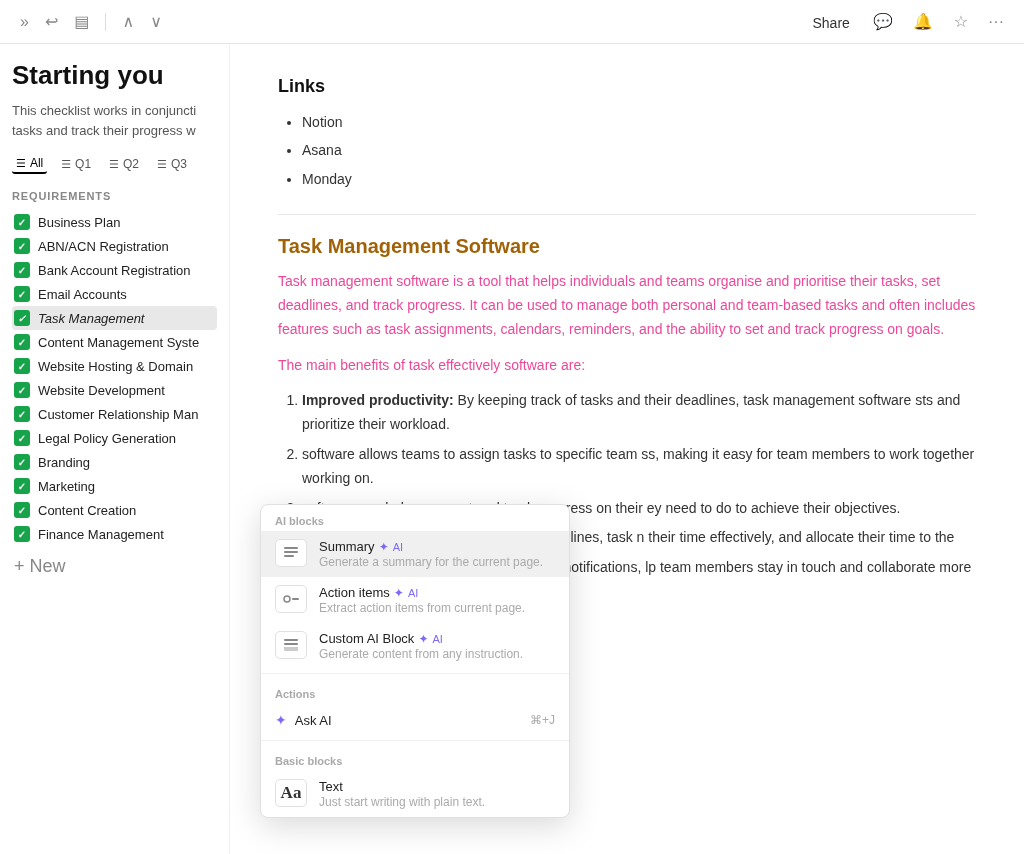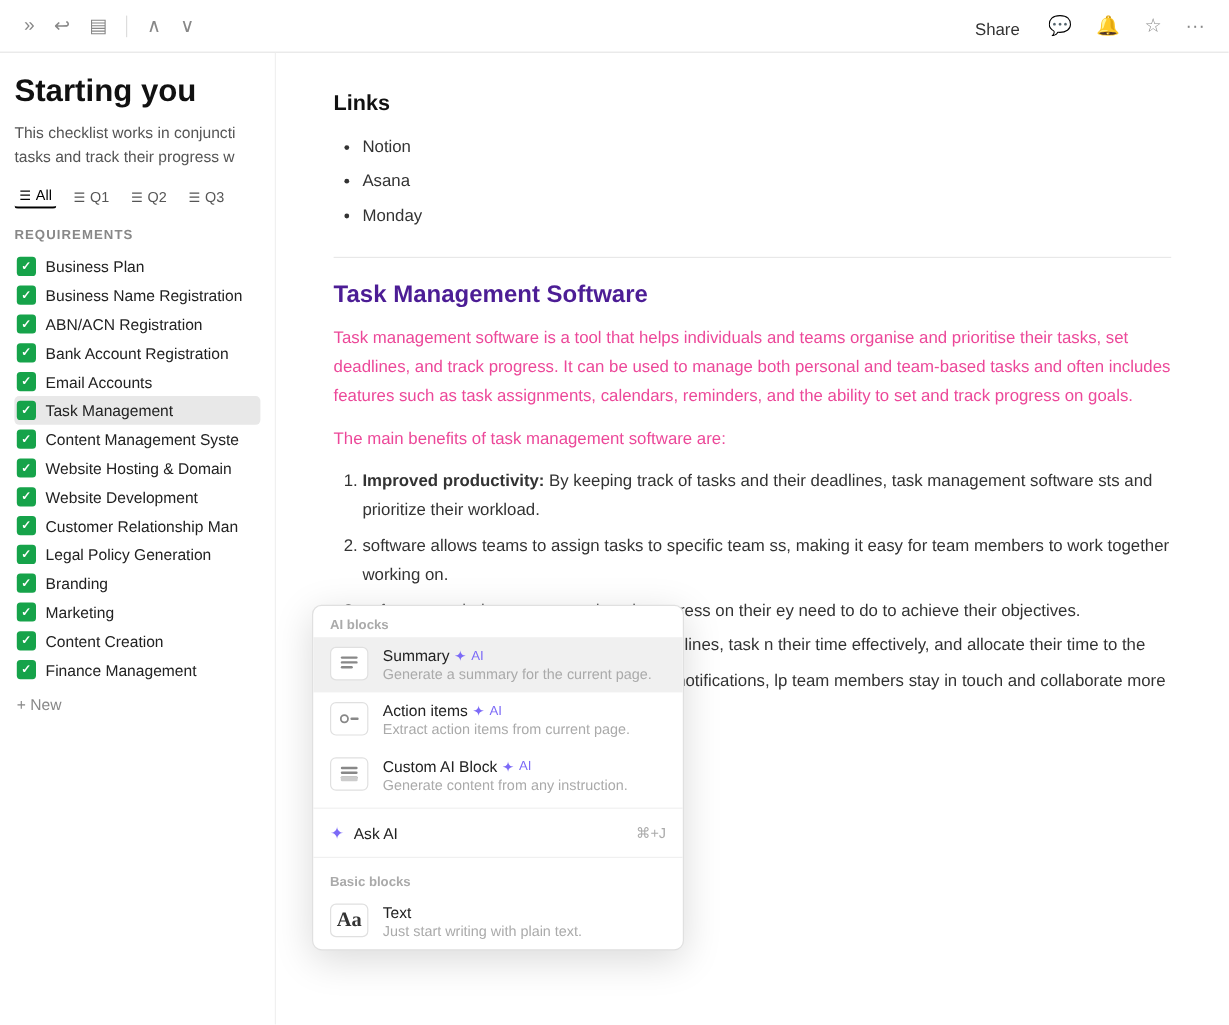--- a/index.html
+++ b/index.html
@@ -117,42 +117,42 @@
     .checklist-item {
       display: flex;
       align-items: center;
       gap: 8px;
       padding: 4px 2px;
       font-size: 13px;
       color: #222;
       cursor: pointer;
       border-radius: 4px;
     }
-    .checklist-item.active { background: #e8e8e8; }
+    .checklist-item.active { background: #e8e8e8; font-style: italic; }
     .check-icon {
       width: 16px;
       height: 16px;
       background: #16a34a;
       border-radius: 3px;
       flex-shrink: 0;
       display: flex;
       align-items: center;
       justify-content: center;
     }
     .check-icon::after {
       content: '✓';
       color: #fff;
       font-size: 10px;
       font-weight: 700;
     }
     .new-item {
       display: flex;
       align-items: center;
       gap: 6px;
-      font-size: 13px;
+      font-size: 18px;
       color: #888;
       cursor: pointer;
       padding: 6px 2px;
       margin-top: 4px;
     }
 
     
     .content-area {
       flex: 1;
       overflow-y: auto;
@@ -177,21 +177,21 @@
       line-height: 1.6;
     }
     .content-divider {
       border: none;
       border-top: 1px solid #e8e8e8;
       margin: 20px 0;
     }
     .content-heading {
       font-size: 20px;
       font-weight: 700;
-      color: #4c1d95;
+      color: #a16207;
       margin-bottom: 12px;
     }
     .content-paragraph {
       font-size: 14px;
       color: #ec4899;
       line-height: 1.7;
       margin-bottom: 12px;
     }
     .numbered-list {
       list-style: decimal;
@@ -360,24 +360,20 @@
 
     <div class="section-label">REQUIREMENTS</div>
 
     <div id="checklist-container">
         <div class="checklist-item">
           <div class="check-icon"></div>
           <span>Business Plan</span>
         </div>
         <div class="checklist-item">
           <div class="check-icon"></div>
-          <span>Business Name Registration</span>
-        </div>
-        <div class="checklist-item">
-          <div class="check-icon"></div>
           <span>ABN/ACN Registration</span>
         </div>
         <div class="checklist-item">
           <div class="check-icon"></div>
           <span>Bank Account Registration</span>
         </div>
         <div class="checklist-item">
           <div class="check-icon"></div>
           <span>Email Accounts</span>
         </div>
@@ -432,21 +428,21 @@
     <ul class="links-list" id="links-list">
         <li>Notion</li>
         <li>Asana</li>
         <li>Monday</li>
       </ul>
 
     <hr class="content-divider">
 
     <div class="content-heading">Task Management Software</div>
     <p class="content-paragraph">Task management software is a tool that helps individuals and teams organise and prioritise their tasks, set deadlines, and track progress. It can be used to manage both personal and team-based tasks and often includes features such as task assignments, calendars, reminders, and the ability to set and track progress on goals.</p>
-    <p class="content-paragraph">The main benefits of task management software are:</p>
+    <p class="content-paragraph">The main benefits of task effectively software are:</p>
 
     <ol class="numbered-list" id="numbered-list">
         <li><strong>Improved productivity:</strong> By keeping track of tasks and their deadlines, task management software sts and prioritize their workload.</li>
         <li>software allows teams to assign tasks to specific team ss, making it easy for team members to work together working on.</li>
         <li>software can help users set and track progress on their ey need to do to achieve their objectives.</li>
         <li>clear overview of upcoming tasks and deadlines, task n their time effectively, and allocate their time to the</li>
         <li>t software often includes features such as notifications, lp team members stay in touch and collaborate more</li>
       </ol>
 
     <div class="slash-command">/ai</div>
@@ -503,20 +499,21 @@
             <span>Custom AI Block</span>
             <span class="ai-star">✦</span>
             <span class="ai-badge">AI</span>
           </div>
           <div class="popup-item-desc">Generate content from any instruction.</div>
         </div>
       </div>
 
       <hr class="popup-divider">
 
+      <div class="popup-section-label">Actions</div>
 
       <div class="popup-action-item">
         <div class="popup-action-left">
           <span class="ai-star" style="color:#7c6af7;font-size:14px;">✦</span>
           <span>Ask AI</span>
         </div>
         <span class="popup-action-shortcut">⌘+J</span>
       </div>
 
       <hr class="popup-divider">

